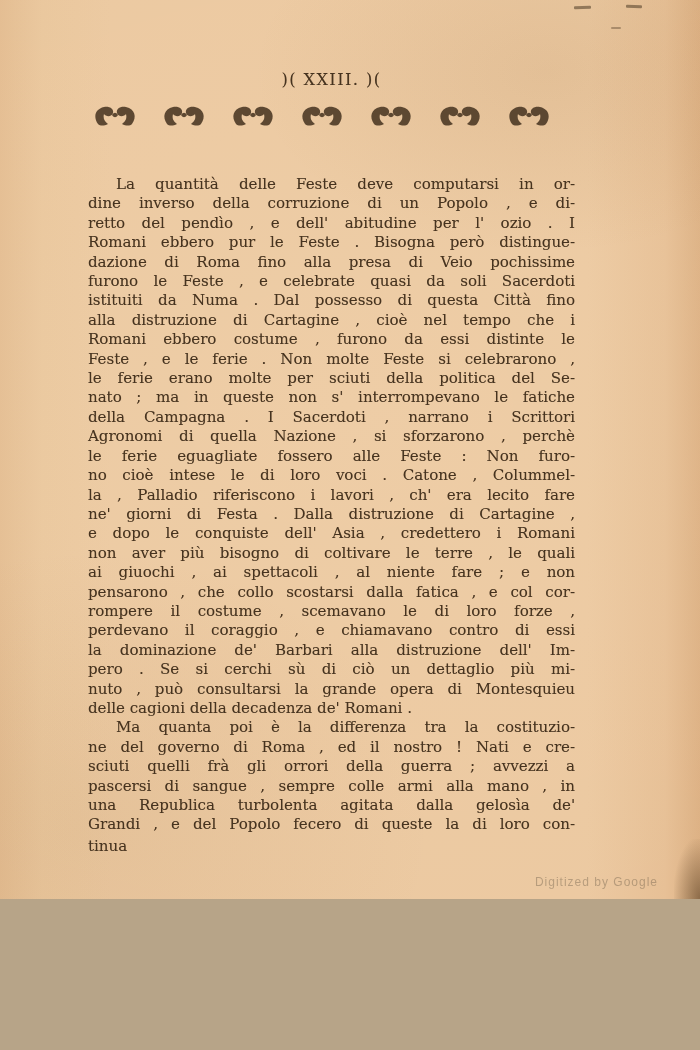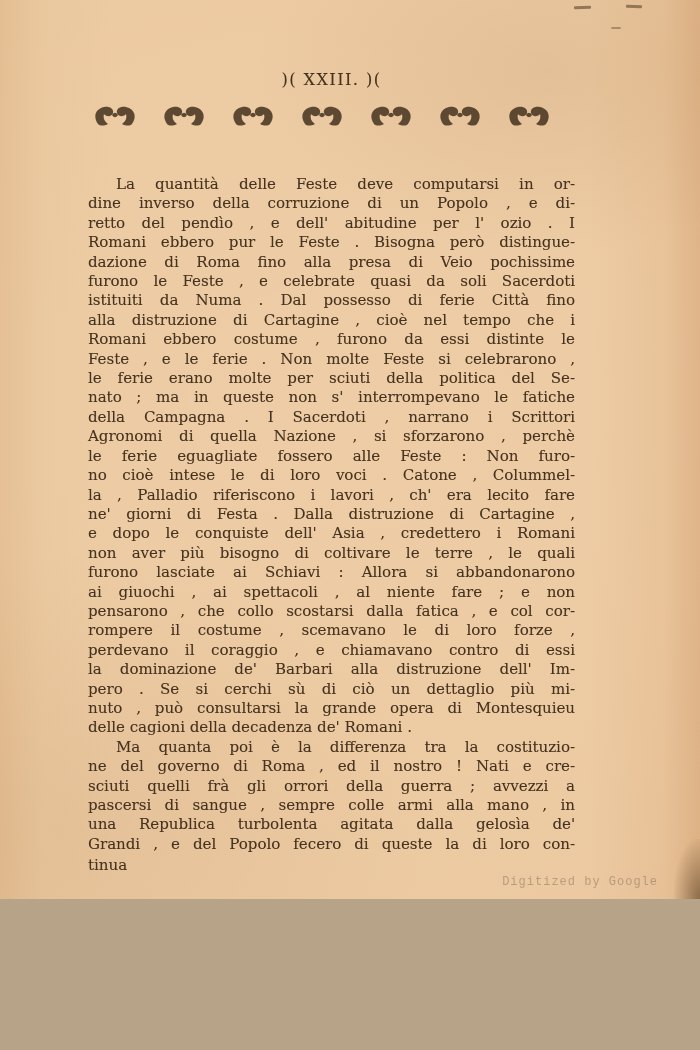--- a/index.html
+++ b/index.html
@@ -61,21 +61,21 @@
   .para .line:first-child { text-indent: 28px; }
   .para.short-last .line:last-child { text-align-last: left; }
   .catchword {
     text-align: left;
     padding-right: 46px;
     margin-top: 2px;
   }
   .watermark {
     position: absolute;
     right: 42px; bottom: 10px;
-    font-family: Liberation Mono, monospace;
+    font-family: Liberation Sans, sans-serif;
     font-size: 12px;
     letter-spacing: 1px;
     color: rgba(96, 84, 66, 0.38);
   }
 </style>
 </head>
 <body>
 
 <div class="paper">
 
@@ -105,35 +105,34 @@
   </div>
 
   <div class="textblock">
     <div class="para short-last">
         <div class="line">La quantità delle Feste deve computarsi in or-</div>
         <div class="line">dine inverso della corruzione di un Popolo , e di-</div>
         <div class="line">retto del pendìo , e dell' abitudine per l' ozio . I</div>
         <div class="line">Romani ebbero pur le Feste . Bisogna però distingue-</div>
         <div class="line">dazione di Roma fino alla presa di Veio pochissime</div>
         <div class="line">furono le Feste , e celebrate quasi da soli Sacerdoti</div>
-        <div class="line">istituiti da Numa . Dal possesso di ferie Città fino</div>
+        <div class="line">istituiti da Numa . Dal possesso di questa Città fino</div>
         <div class="line">alla distruzione di Cartagine , cioè nel tempo che i</div>
         <div class="line">Romani ebbero costume , furono da essi distinte le</div>
         <div class="line">Feste , e le ferie . Non molte Feste si celebrarono ,</div>
         <div class="line">le ferie erano molte per sciuti della politica del Se-</div>
         <div class="line">nato ; ma in queste non s' interrompevano le fatiche</div>
         <div class="line">della Campagna . I Sacerdoti , narrano i Scrittori</div>
         <div class="line">Agronomi di quella Nazione , si sforzarono , perchè</div>
         <div class="line">le ferie eguagliate fossero alle Feste : Non furo-</div>
         <div class="line">no cioè intese le di loro voci . Catone , Colummel-</div>
         <div class="line">la , Palladio riferiscono i lavori , ch' era lecito fare</div>
         <div class="line">ne' giorni di Festa . Dalla distruzione di Cartagine ,</div>
         <div class="line">e dopo le conquiste dell' Asia , credettero i Romani</div>
         <div class="line">non aver più bisogno di coltivare le terre , le quali</div>
-        <div class="line">furono lasciate ai Schiavi : Allora si abbandonarono</div>
         <div class="line">ai giuochi , ai spettacoli , al niente fare ; e non</div>
         <div class="line">pensarono , che collo scostarsi dalla fatica , e col cor-</div>
         <div class="line">rompere il costume , scemavano le di loro forze ,</div>
         <div class="line">perdevano il coraggio , e chiamavano contro di essi</div>
         <div class="line">la dominazione de' Barbari alla distruzione dell' Im-</div>
         <div class="line">pero . Se si cerchi sù di ciò un dettaglio più mi-</div>
         <div class="line">nuto , può consultarsi la grande opera di Montesquieu</div>
         <div class="line">delle cagioni della decadenza de' Romani .</div>
       </div>
     <div class="para">

